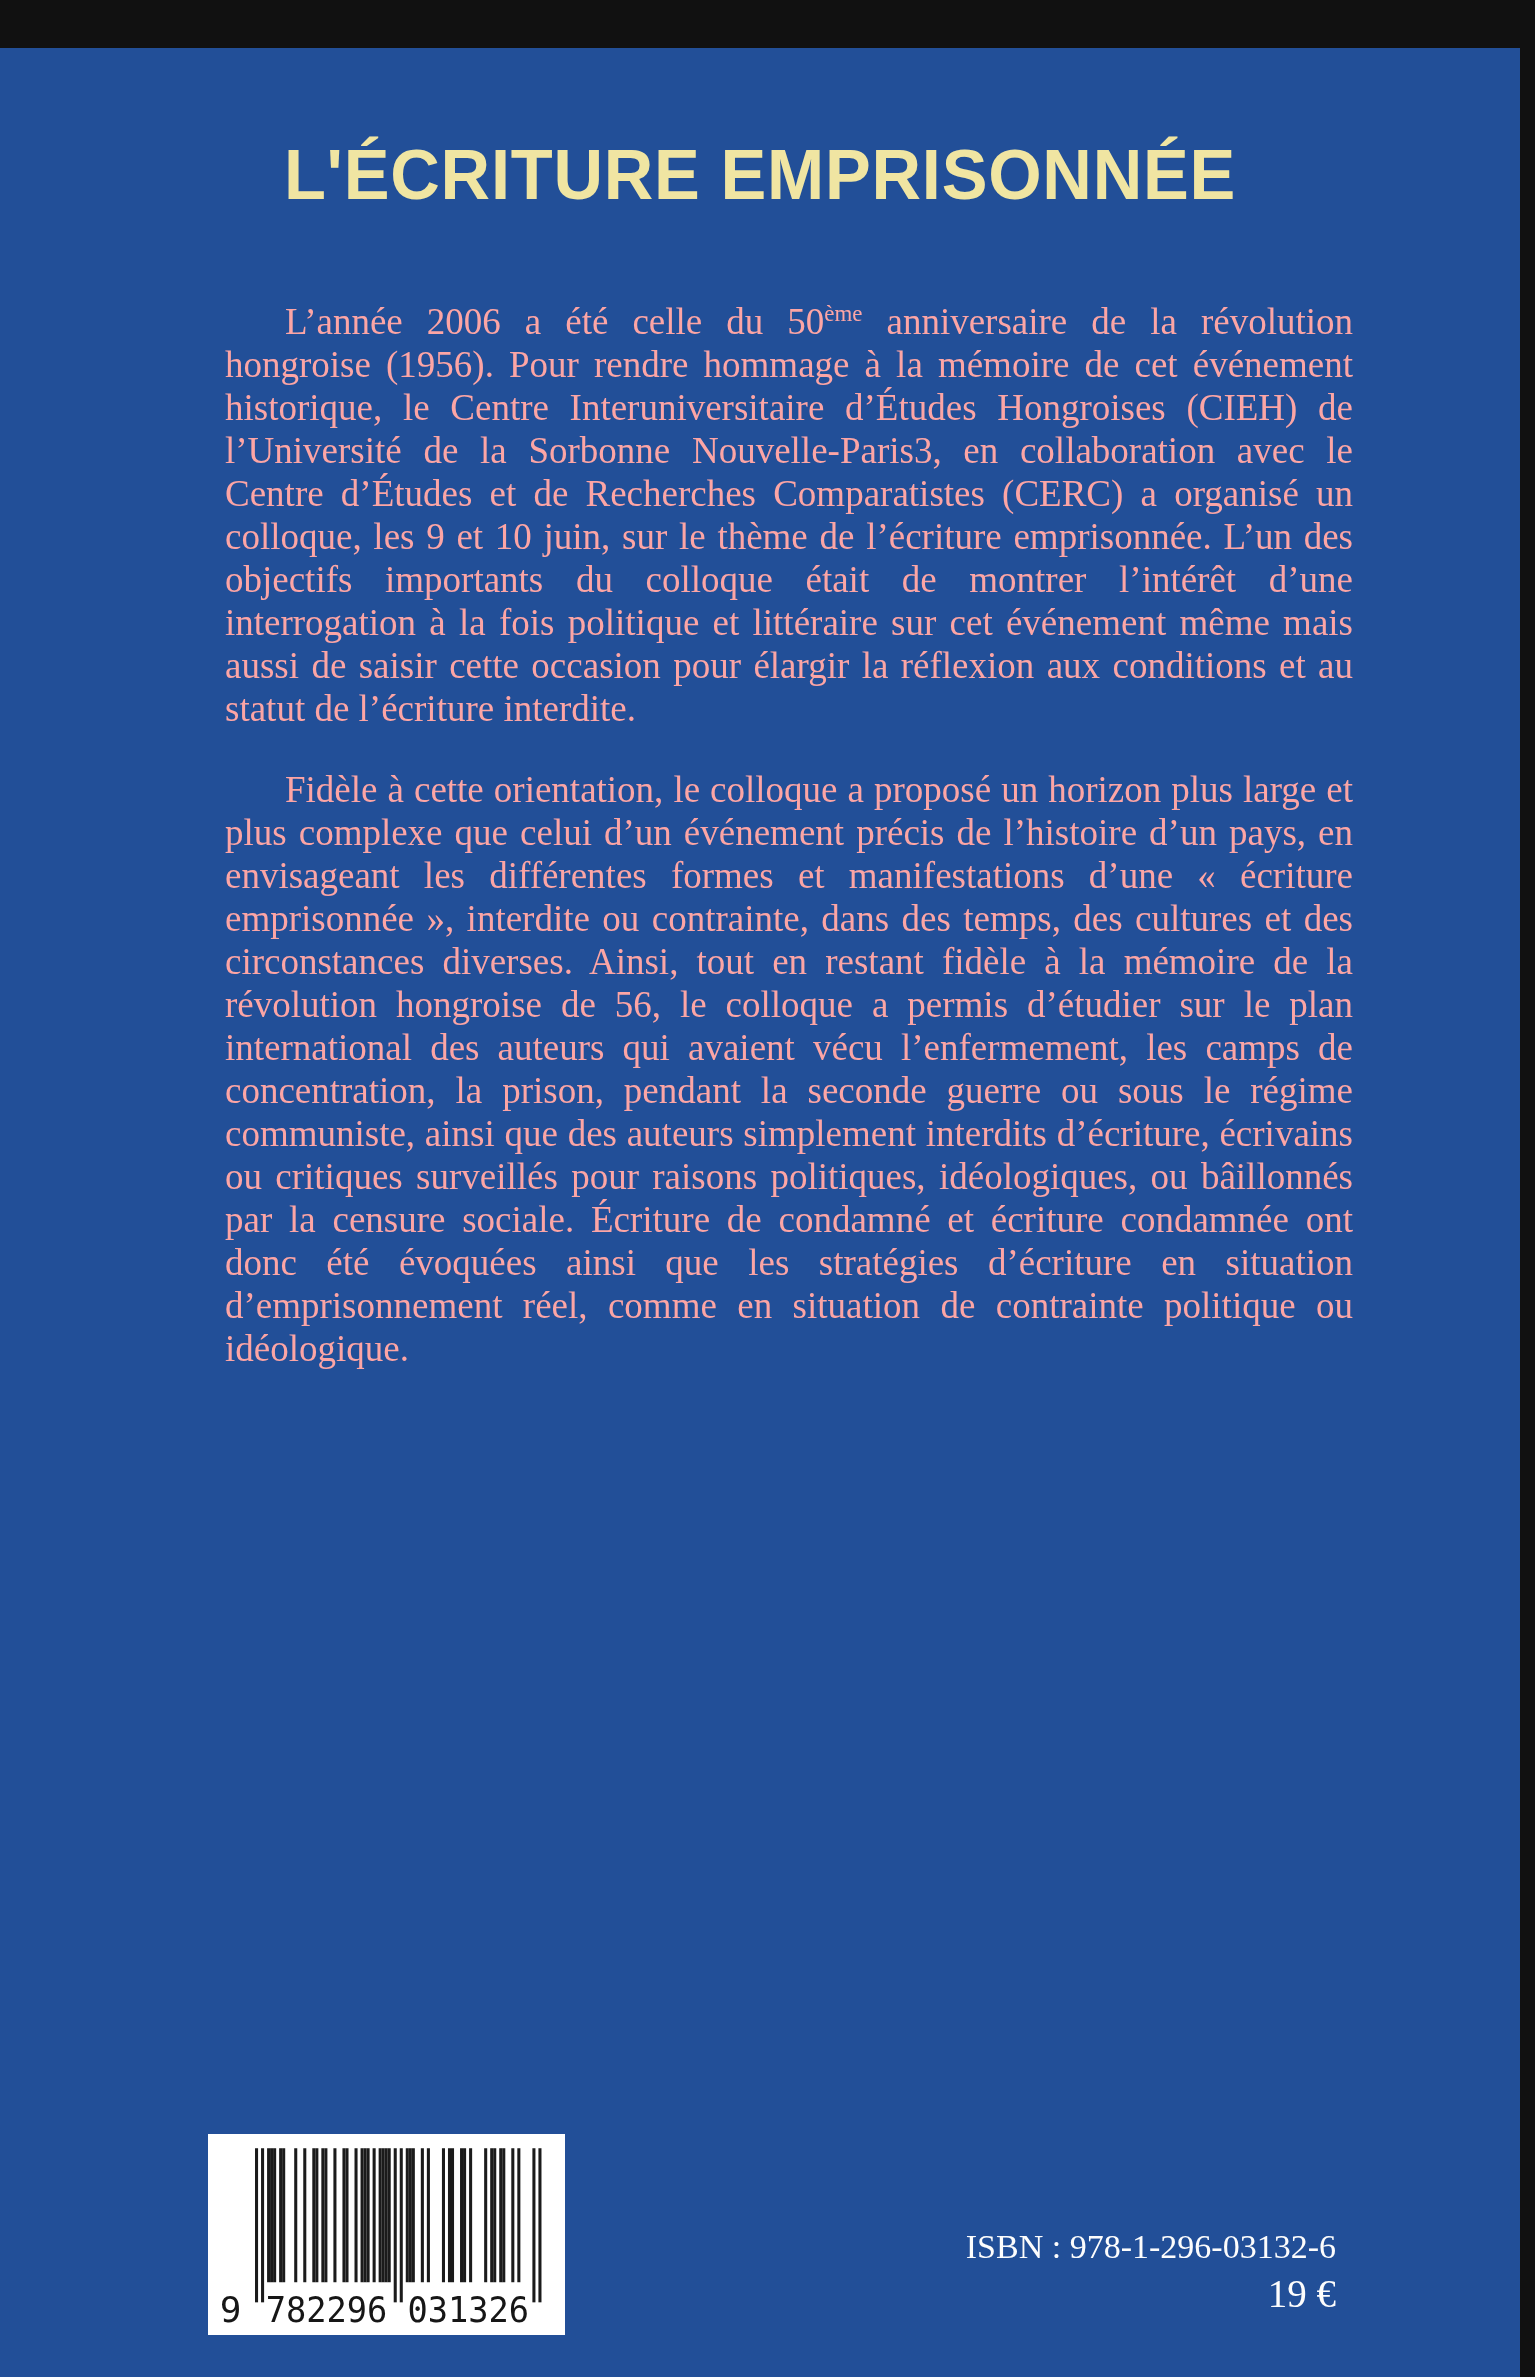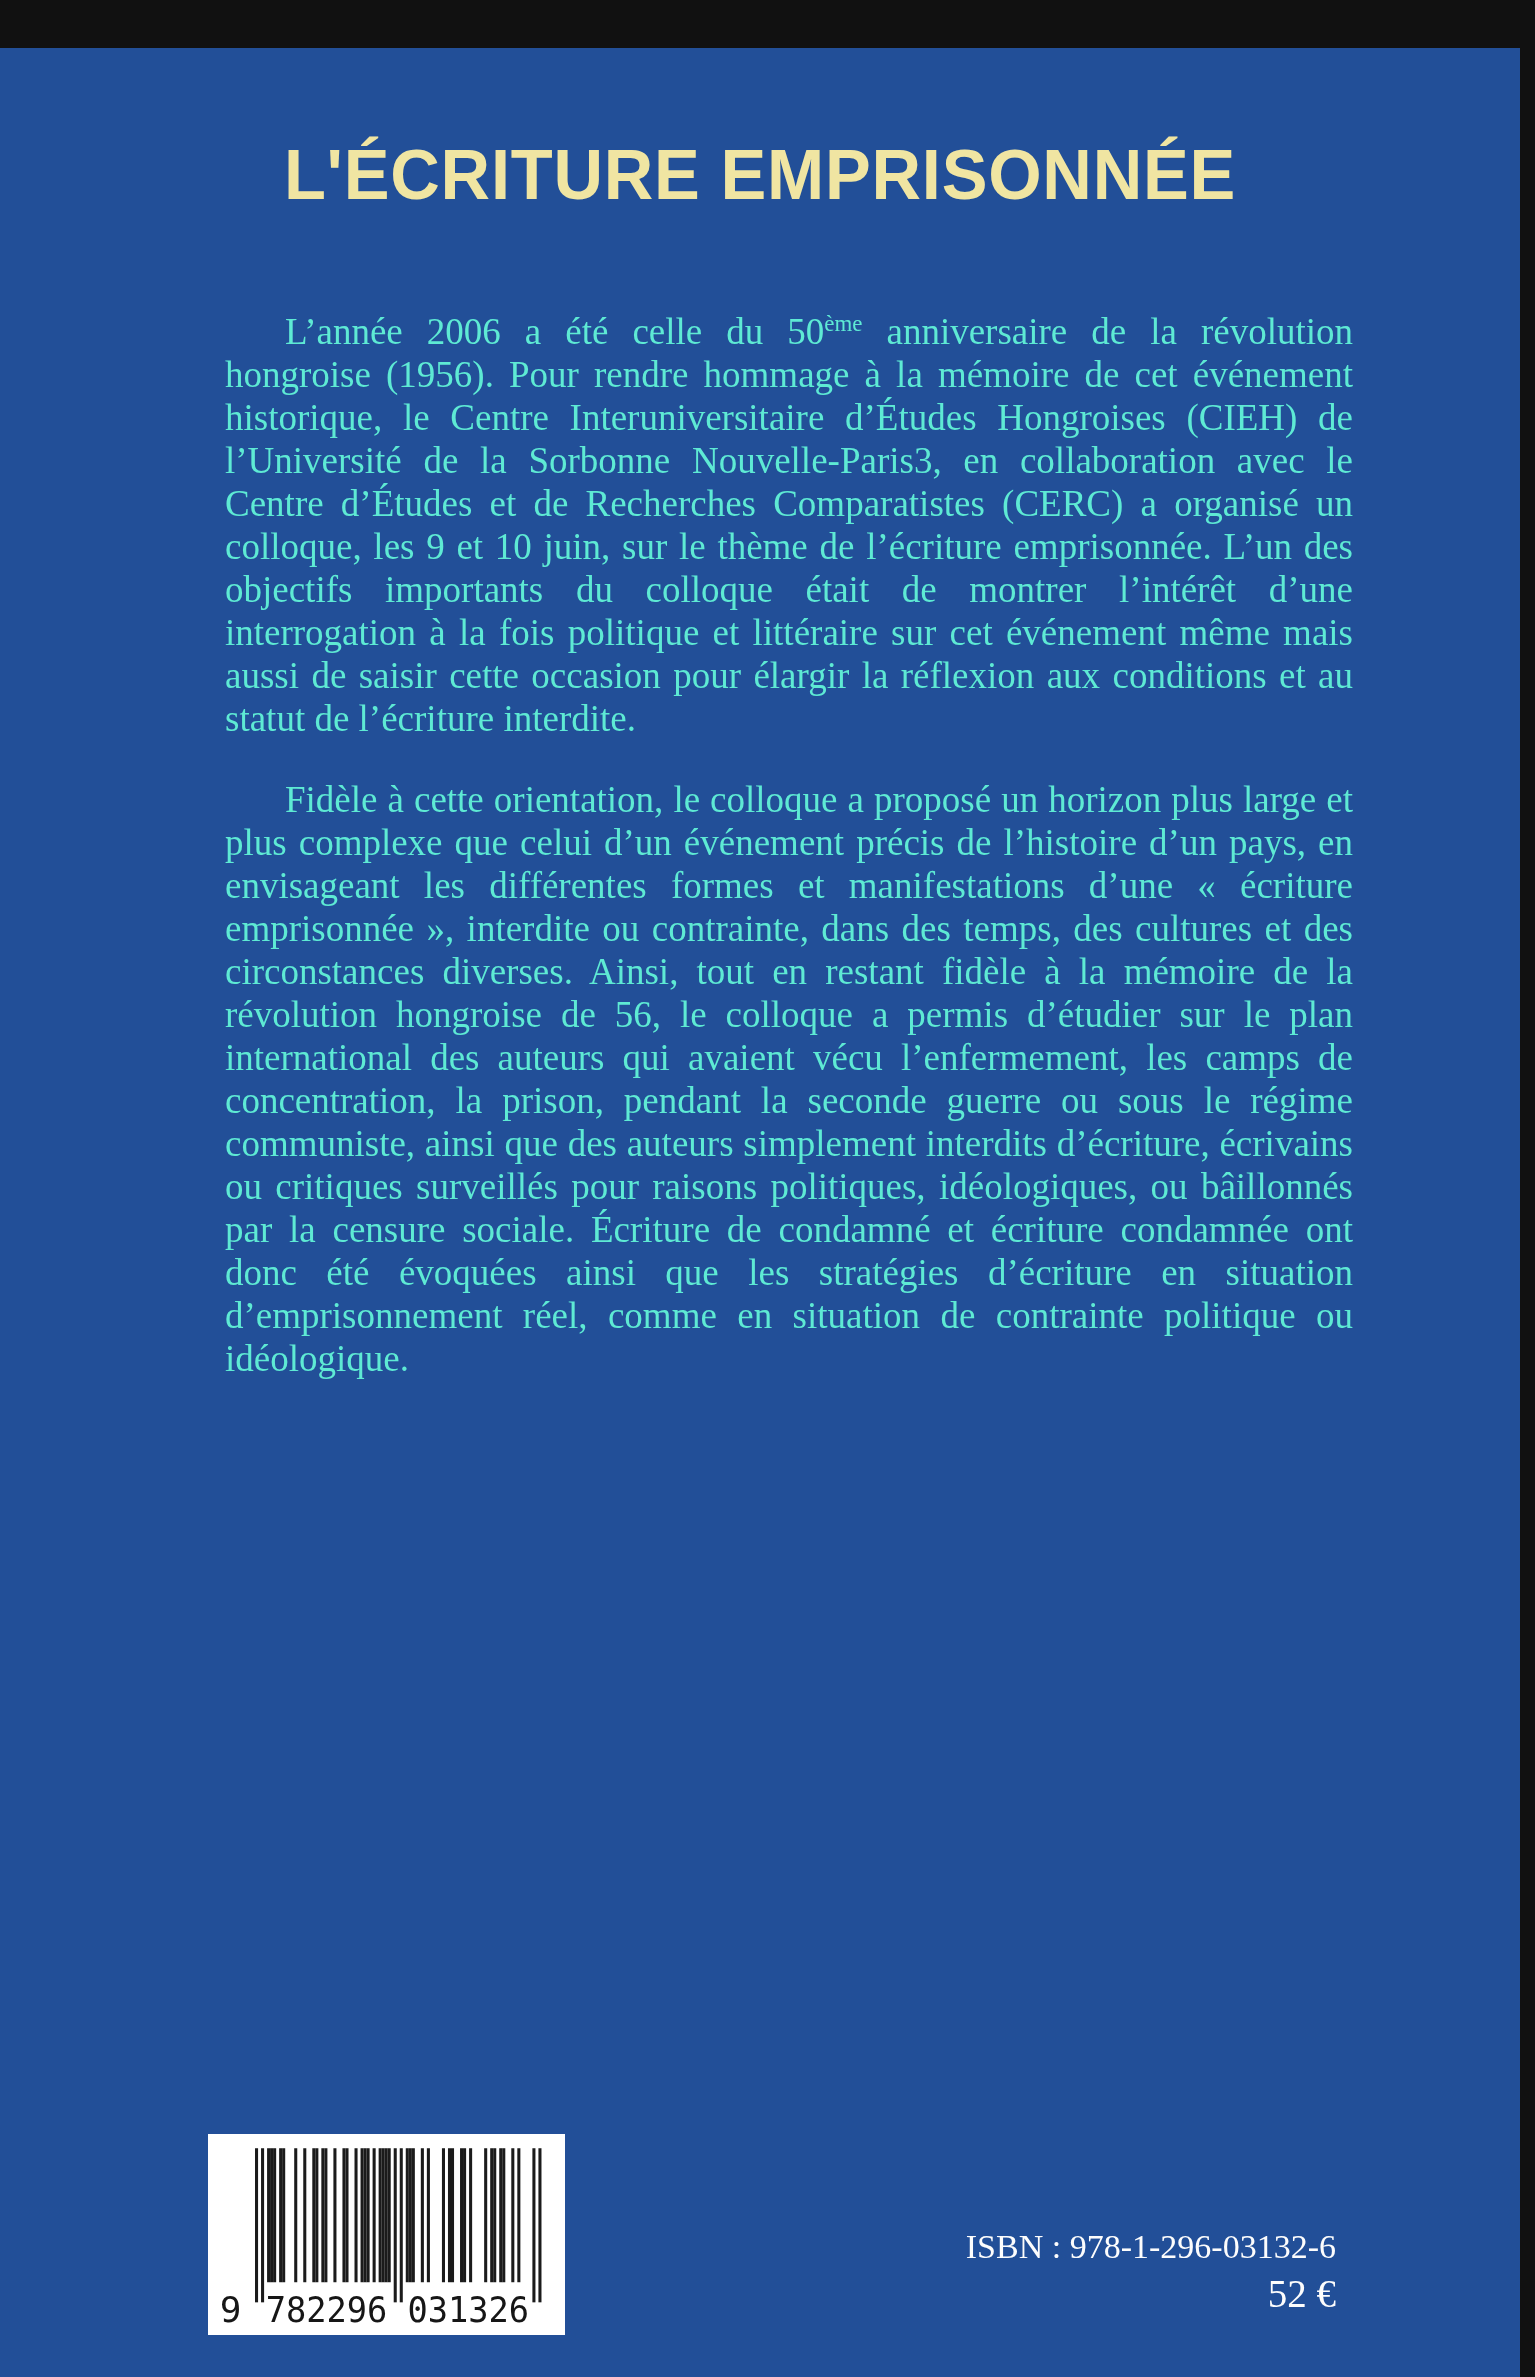--- a/index.html
+++ b/index.html
@@ -19,22 +19,22 @@
     font-size:70px;
     line-height:81px;
     letter-spacing:0.8px;
     color:#f0e5a2;
     white-space:nowrap;
     transform:scaleX(0.98);
     transform-origin:center;
   }
   .synopsis{
     position:absolute;
-    left:225px;top:262px;width:1128px;
-    color:#5eead4;
+    left:225px;top:252px;width:1128px;
+    color:#fca5a5;
     font-family:"Liberation Serif",serif;
     font-size:37px;
     line-height:43px;
     text-align:justify;
   }
   .synopsis p{margin:0;text-indent:60px;}
   .synopsis p + p{margin-top:38px;}
   .synopsis sup{
     font-size:0.62em;
     line-height:0;
@@ -130,16 +130,16 @@
         <rect x="387.20" y="17" width="3.65" height="184" fill="#1b1b1b"></rect>
         <rect x="394.40" y="17" width="3.65" height="184" fill="#1b1b1b"></rect>
         <text x="14" y="224" fill="#161616" font-family="&quot;DejaVu Sans Mono&quot;, monospace" font-size="43">9</text>
         <text x="68.8" y="224" fill="#161616" font-family="&quot;DejaVu Sans Mono&quot;, monospace" font-size="43" textLength="145.20000000000002" lengthAdjust="spacingAndGlyphs">782296</text>
         <text x="238" y="224" fill="#161616" font-family="&quot;DejaVu Sans Mono&quot;, monospace" font-size="43" textLength="145.20000000000002" lengthAdjust="spacingAndGlyphs">031326</text>
       </svg>
   </div>
 
   <div class="isbn">ISBN : 978-1-296-03132-6</div>
 
-  <div class="price">52 €</div>
+  <div class="price">19 €</div>
 
 </div>
 
 
 </body></html>

